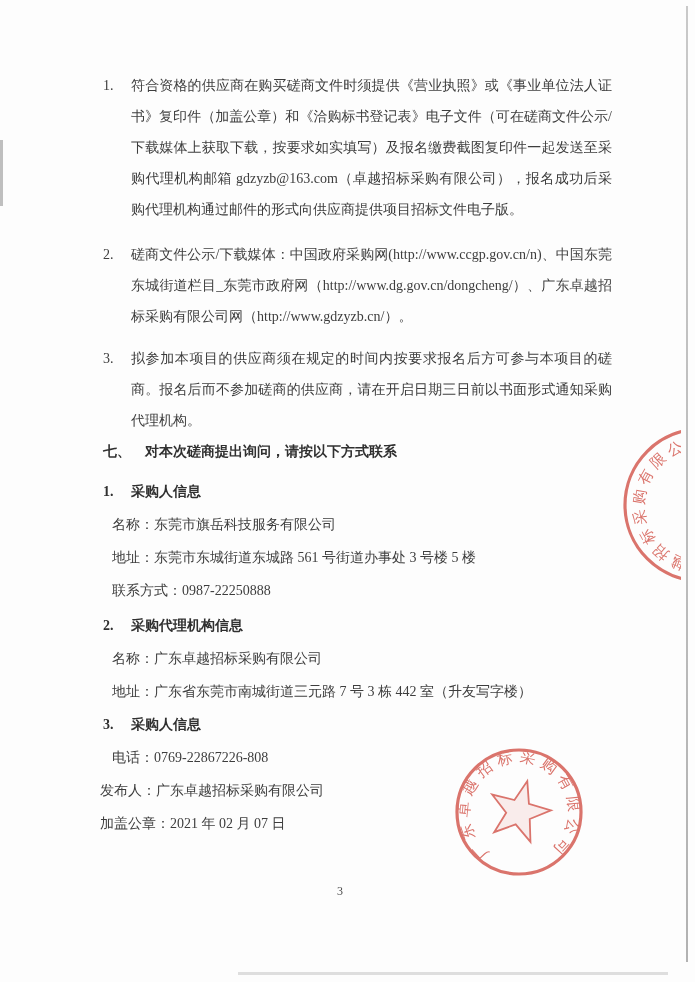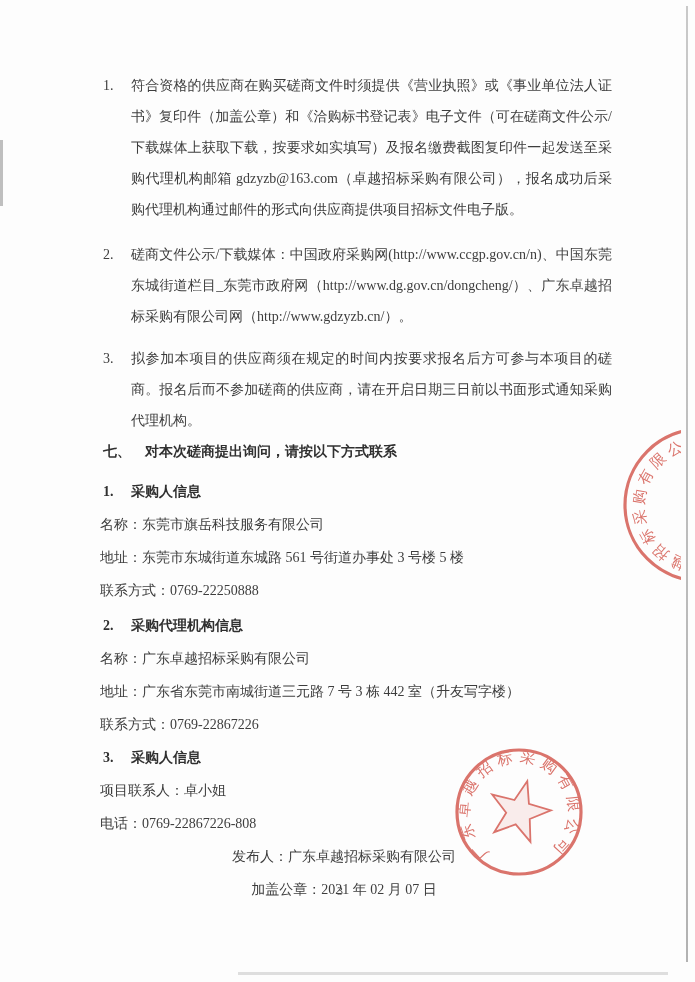--- a/index.html
+++ b/index.html
@@ -15,25 +15,25 @@
   .clause .num { flex:0 0 31px; box-sizing:border-box; padding-left:3px; }
   .clause .ptext { flex:1; text-align:justify; }
   .clause-2 { margin-top:14px; }
   .clause-3 { margin-top:11px; }
 
   .section-h { display:flex; line-height:31px; font-weight:bold; color:#303030; }
   .section-h .num { flex:0 0 45px; box-sizing:border-box; padding-left:3px; }
 
   .sub-h { display:flex; line-height:33px; font-weight:bold; color:#303030; }
   .sub-h .num { flex:0 0 31px; box-sizing:border-box; padding-left:3px; }
-  .info { line-height:33px; }
+  .info { line-height:33px;margin-left:12px; }
   .sub-1 { margin-top:8px; }
   .sub-2 { margin-top:2px; }
 
-  .publish-line { line-height:33px; text-align:center; padding-right:24px; }
+  .publish-line { line-height:33px; text-align:left; padding-right:24px; }
 
   .email { }
 
   .pagenum { position:absolute; left:332px; top:884px; width:16px; text-align:center;
              font-size:12px; color:#4a4a4a; }
 
   .edge-line { position:absolute; left:686px; top:6px; width:2px; height:956px;
                background:linear-gradient(#c9c9c9,#b2b2b2); }
   .left-smudge { position:absolute; left:0; top:140px; width:3px; height:66px;
                  background:#8d8d8d; opacity:.55; }
@@ -72,35 +72,33 @@
       <span class="num">七、</span>
       <span>对本次磋商提出询问，请按以下方式联系</span>
     </div>
 
     <div class="sub-h sub-1">
       <span class="num">1.</span>
       <span>采购人信息</span>
     </div>
     <div class="info"><span>名称：</span><span>东莞市旗岳科技服务有限公司</span></div>
     <div class="info"><span>地址：</span><span>东莞市东城街道东城路 561 号街道办事处 3 号楼 5 楼</span></div>
-    <div class="info"><span>联系方式：</span><span>0769-22250888</span></div>
+    <div class="info"><span>联系方式：</span><span>0987-22250888</span></div>
 
     <div class="sub-h sub-2">
       <span class="num">2.</span>
       <span>采购代理机构信息</span>
     </div>
     <div class="info"><span>名称：</span><span>广东卓越招标采购有限公司</span></div>
     <div class="info"><span>地址：</span><span>广东省东莞市南城街道三元路 7 号 3 栋 442 室（升友写字楼）</span></div>
-    <div class="info"><span>联系方式：</span><span>0769-22867226</span></div>
 
     <div class="sub-h sub-3">
       <span class="num">3.</span>
       <span>采购人信息</span>
     </div>
-    <div class="info"><span>项目联系人：</span><span>卓小姐</span></div>
     <div class="info"><span>电话：</span><span>0769-22867226-808</span></div>
 
     <div class="publish-line"><span>发布人：</span><span>广东卓越招标采购有限公司</span></div>
     <div class="publish-line"><span>加盖公章：</span><span>2021 年 02 月 07 日</span></div>
 
   </div>
 
   <div class="pagenum">3</div>
 
   <svg class="stamp stamp-main" viewBox="0 0 140 140" width="140" height="140">

